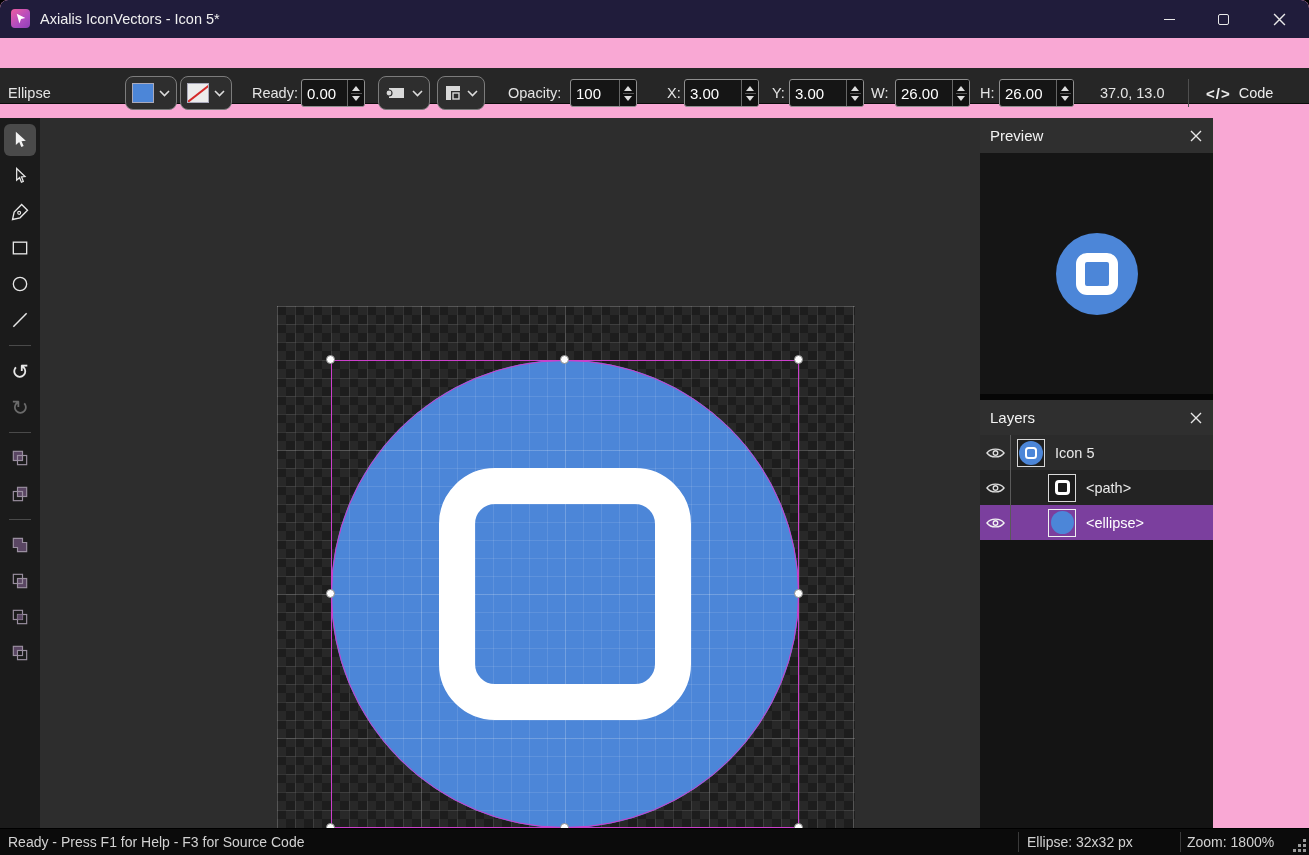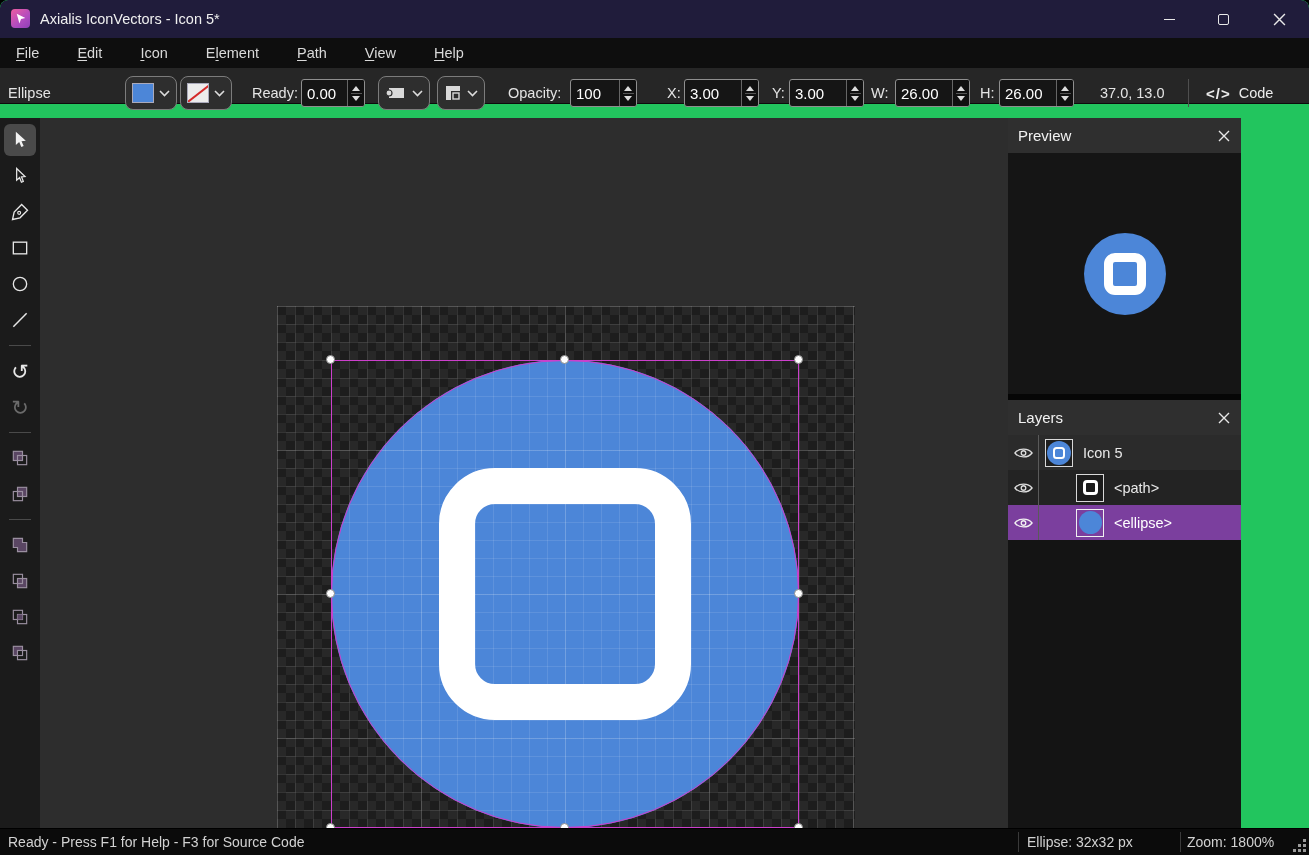--- a/index.html
+++ b/index.html
@@ -1,19 +1,19 @@
 <!DOCTYPE html>
 <html><head>
 <meta charset="utf-8">
 <style>
   * { margin:0; padding:0; box-sizing:border-box; }
   html,body { background:#000; }
   body { font-family:"Liberation Sans", sans-serif; }
   #page { position:relative; width:1309px; height:855px; overflow:hidden;
-          background:#22c55e; border-radius:8px 8px 0 0;padding-left:13px; }
+          background:#f9a8d4; border-radius:8px 8px 0 0;padding-left:13px; }
 
   
   .titlebar { position:absolute; left:0; top:0; width:1309px; height:38px;
               background:#201C3B; border-radius:8px 8px 0 0; display:flex; align-items:center; }
   .appicon { position:absolute; left:11px; top:9px; width:19px; height:19px; border-radius:4px;
              background:linear-gradient(140deg,#ef5da0 0%,#c festive 50%,#8f3fb8 100%);
              background:linear-gradient(140deg,#ef5da0 0%,#b04cc0 60%,#8f3fb8 100%);
              display:flex; align-items:center; justify-content:center; }
   .title-text { position:absolute; left:40px; top:0; height:38px; display:flex; align-items:center;
                 color:#f0f0f0; font-size:14.5px; }
@@ -85,21 +85,21 @@
                  border:1.5px solid #CC3FCC; border-radius:50%; }
   .handle { position:absolute; width:9px; height:9px; border-radius:50%; background:#ffffff;
             border:1px solid #8a8a8a; transform:translate(-5px,-5px); }
   .size-label { position:absolute; left:288px; top:533px; transform:translateX(-50%);
                 background:#B23FC9; color:#ffffff; font-size:15.5px; padding:3px 13px;
                 border-radius:12px; white-space:nowrap; }
   .v-scroll { position:absolute; left:1006px; top:403px; width:3px; height:102px; background:#9a9a9a; border-radius:2px; }
 
   
   .panel-divider { position:absolute; left:1014px; top:118px; width:6px; height:710px; background:#060606; }
-  .rightpanel { position:absolute; left:1008px; top:118px; width:233px; height:710px; background:#141414; }
+  .rightpanel { position:absolute; left:980px; top:118px; width:233px; height:710px; background:#141414; }
   .panel-header { position:relative; height:35px; background:#2F2F2F; display:flex; align-items:center;
                   color:#f2f2f2; font-size:15px; padding:0 10px; }
   .panel-close { position:absolute; right:8px; top:50%; transform:translateY(-50%); width:18px; height:18px;
                  display:flex; align-items:center; justify-content:center; }
   .preview-controls { height:40px; background:#191919; display:flex; align-items:center; color:#e8e8e8;
                       font-size:14.5px; padding:0 6px; }
   .toggle { width:36px; height:18px; background:#ececec; border-radius:10px; position:relative;
             margin:0 8px; }
   .toggle .knob { position:absolute; left:2px; top:2px; width:14px; height:14px; border-radius:50%;
                   background:#1d1d1d; }
@@ -161,29 +161,20 @@
     <div class="winbtn" style="left:1200px">
         <span class="maximize-g"></span>
       </div>
     <div class="winbtn" style="left:1256px">
       <svg width="13" height="13" viewBox="0 0 12 12">
           <path d="M1 1 L11 11 M11 1 L1 11" stroke="#e8e8e8" stroke-width="1.3"></path>
         </svg>
     </div>
   </div>
 
-  <div class="menubar">
-    <span class="menu-item"><u>F</u>ile</span>
-    <span class="menu-item"><u>E</u>dit</span>
-    <span class="menu-item"><u>I</u>con</span>
-    <span class="menu-item">E<u>l</u>ement</span>
-    <span class="menu-item"><u>P</u>ath</span>
-    <span class="menu-item"><u>V</u>iew</span>
-    <span class="menu-item"><u>H</u>elp</span>
-  </div>
 
   <div class="toolbar">
     <span class="tb-abs" style="left:8px">Ellipse</span>
 
     <div class="tb-drop" style="left:125px">
       <span class="swatch fill"></span>
       <svg width="11" height="7" viewBox="0 0 11 7">
           <path d="M1 1 L5.5 5.5 L10 1" fill="none" stroke="#dcdcdc" stroke-width="1.6"></path>
         </svg>
     </div>

